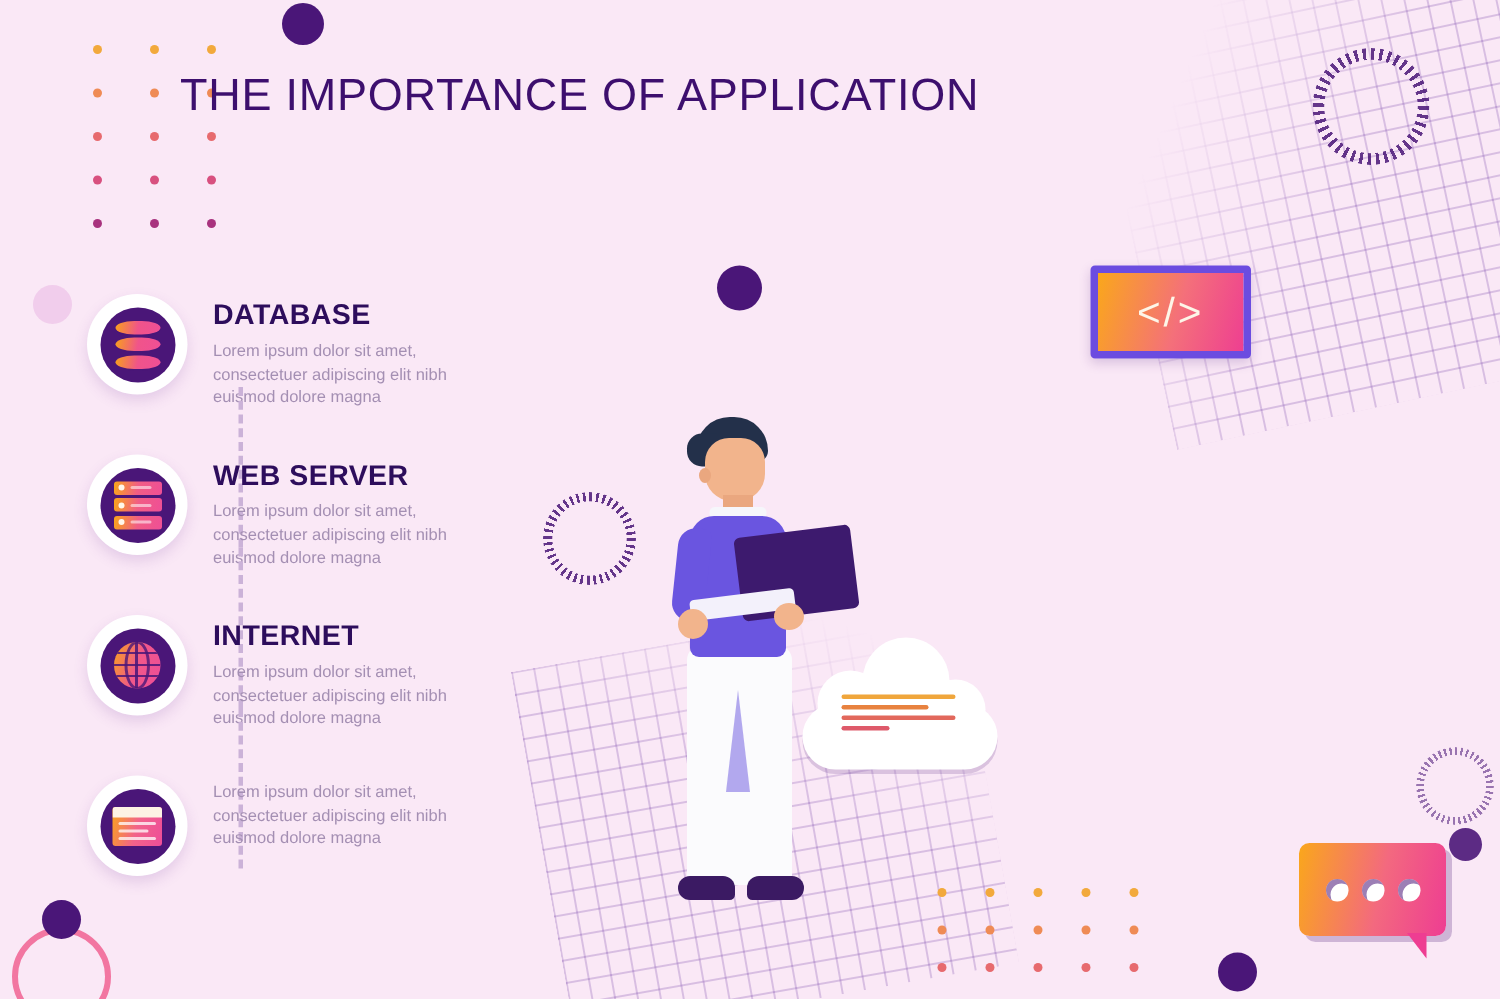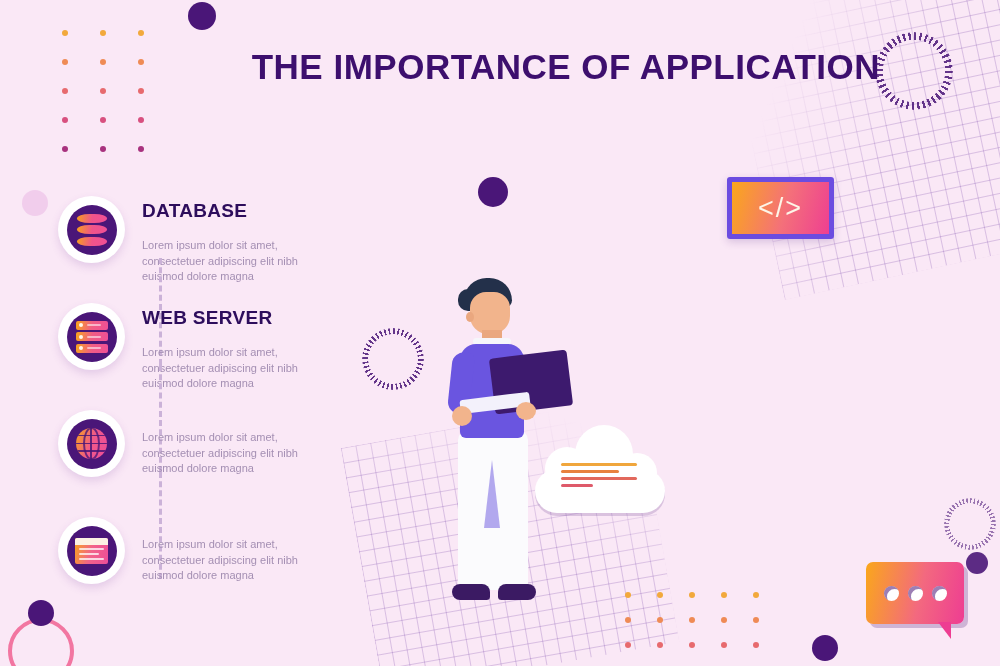--- a/index.html
+++ b/index.html
@@ -99,24 +99,24 @@
     grid-template-columns: repeat(5, 32px);
     grid-auto-rows: 25px;
   }
   .dotgrid i { width: 6px; height: 6px; border-radius: 50%; display:block; }
 
   
   #title {
     position: absolute;
     top: 46px; left: 120px;
     width: 760px;
-    text-align: right;
+    text-align: left;
     color: #3d0f6e;
-    font-size: 35px;
-    font-weight: 700;
+    font-size: 30px;
+    font-weight: 400;
     letter-spacing: .5px;
     line-height: 1.22;
     text-transform: uppercase;
   }
   #title span { display: block; }
 
   
   #feature-list {
     position: absolute;
     top: 196px; left: 58px;
@@ -162,21 +162,20 @@
     font-weight: 800;
     letter-spacing: .3px;
     margin-bottom: 5px;
     text-transform: uppercase;
   }
   .feature-desc {
     color: #a48fb3;
     font-size: 11px;
     line-height: 1.42;
     max-width: 178px;
-    margin-top: 16px;
   }
 
   
   .gl-db { width: 30px; height: 32px; display:flex; flex-direction:column; justify-content:space-between; }
   .gl-db i {
     display:block; height: 9px; border-radius: 50% / 60%;
     background: linear-gradient(100deg, #f8a01c, #f0548a, #ef4f96);
     box-shadow: 0 1px 0 rgba(74,22,120,.45);
   }
 
@@ -456,20 +455,21 @@
       <div class="feature-row">
         <div class="connector"></div>
         <div class="icon-outer">
           <div class="icon-inner">
             <div class="gl-globe">
               <em></em>
             </div>
           </div>
         </div>
         <div class="feature-text">
+          <div class="feature-title">INTERNET</div>
           <div class="feature-desc">Lorem ipsum dolor sit amet, consectetuer adipiscing elit nibh euismod dolore magna</div>
         </div>
       </div>
       <div class="feature-row">
         <div class="icon-outer">
           <div class="icon-inner">
             <div class="gl-win">
               <b></b>
               <u></u>
               <u class="s"></u>

